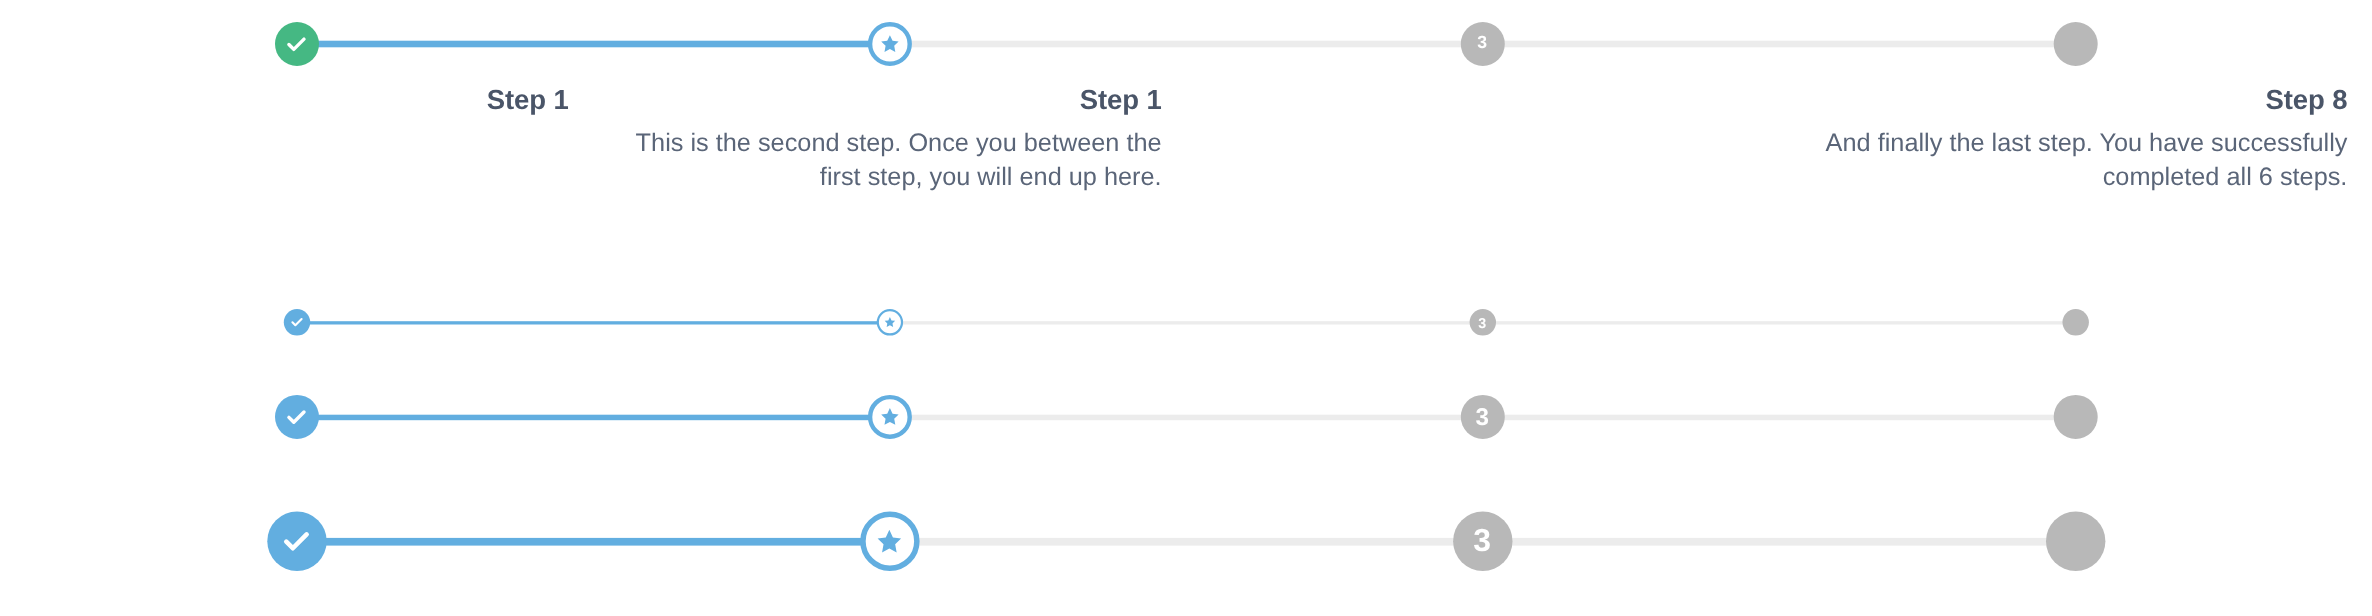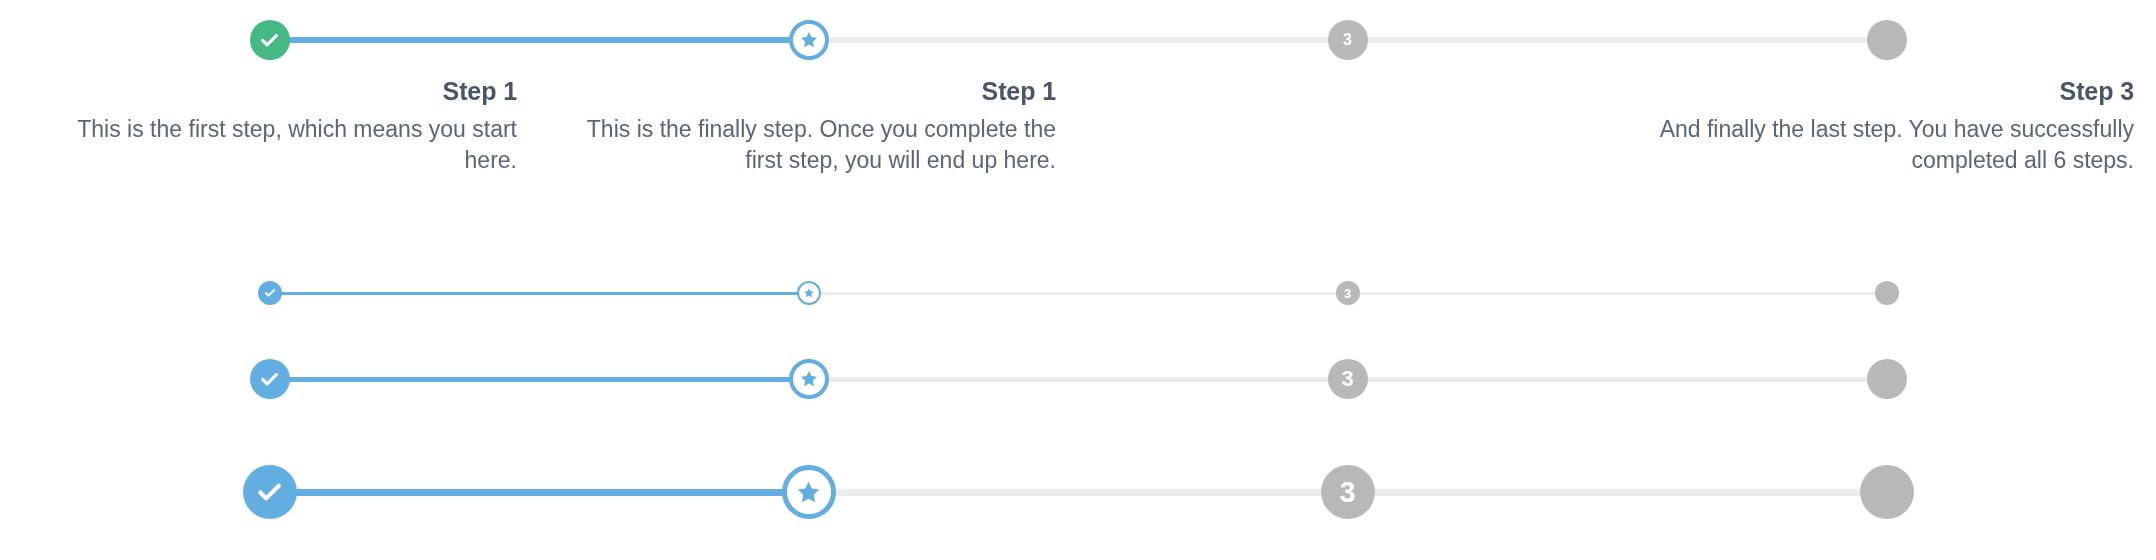--- a/index.html
+++ b/index.html
@@ -122,49 +122,48 @@
       <div class="track done"></div>
       <div class="node green">
         <span>
           <svg width="23" height="23" viewBox="0 0 24 24" aria-hidden="true">
             <path d="M20.3 5.7a1.6 1.6 0 0 1 0 2.3L10.6 17.7a1.6 1.6 0 0 1-2.3 0L3.7 13.1a1.6 1.6 0 1 1 2.3-2.3l3.5 3.5 8.5-8.6a1.6 1.6 0 0 1 2.3 0z" fill="#ffffff"></path>
           </svg>
         </span>
       </div>
       <div class="label-wrap">
         <p class="step-title">Step 1</p>
-        <p class="step-desc">This is the first step, which means you start here.</p>
       </div>
     </div>
     <div class="step">
       <div class="track"></div>
       <div class="node blue-ring">
         <span>
           <svg width="20" height="20" viewBox="0 0 24 24" aria-hidden="true">
             <path d="M12 2.4l2.9 6.1 6.6.9-4.8 4.6 1.2 6.6L12 17.5 6.1 20.6l1.2-6.6L2.5 9.4l6.6-.9z" fill="#62aee0"></path>
           </svg>
         </span>
       </div>
       <div class="label-wrap">
         <p class="step-title">Step 1</p>
-        <p class="step-desc">This is the finally step. Once you complete the first step, you will end up here.</p>
-      </div>
-    </div>
-    <div class="step">
-      <div class="track"></div>
-      <div class="node grey">
-        <span class="numeral">3</span>
-      </div>
-      <div class="label-wrap">
-      </div>
-    </div>
-    <div class="step">
-      <div class="node grey"></div>
-      <div class="label-wrap">
-        <p class="step-title">Step 3</p>
+        <p class="step-desc">This is the second step. Once you between the first step, you will end up here.</p>
+      </div>
+    </div>
+    <div class="step">
+      <div class="track"></div>
+      <div class="node grey">
+        <span class="numeral">3</span>
+      </div>
+      <div class="label-wrap">
+      </div>
+    </div>
+    <div class="step">
+      <div class="node grey"></div>
+      <div class="label-wrap">
+        <p class="step-title">Step 8</p>
         <p class="step-desc">And finally the last step. You have successfully completed all 6 steps.</p>
       </div>
     </div>
   </div>
 <div class="stepper" id="row1">
     <div class="step">
       <div class="track done"></div>
       <div class="node blue-fill">
         <span>
           <svg width="14" height="14" viewBox="0 0 24 24" aria-hidden="true">

